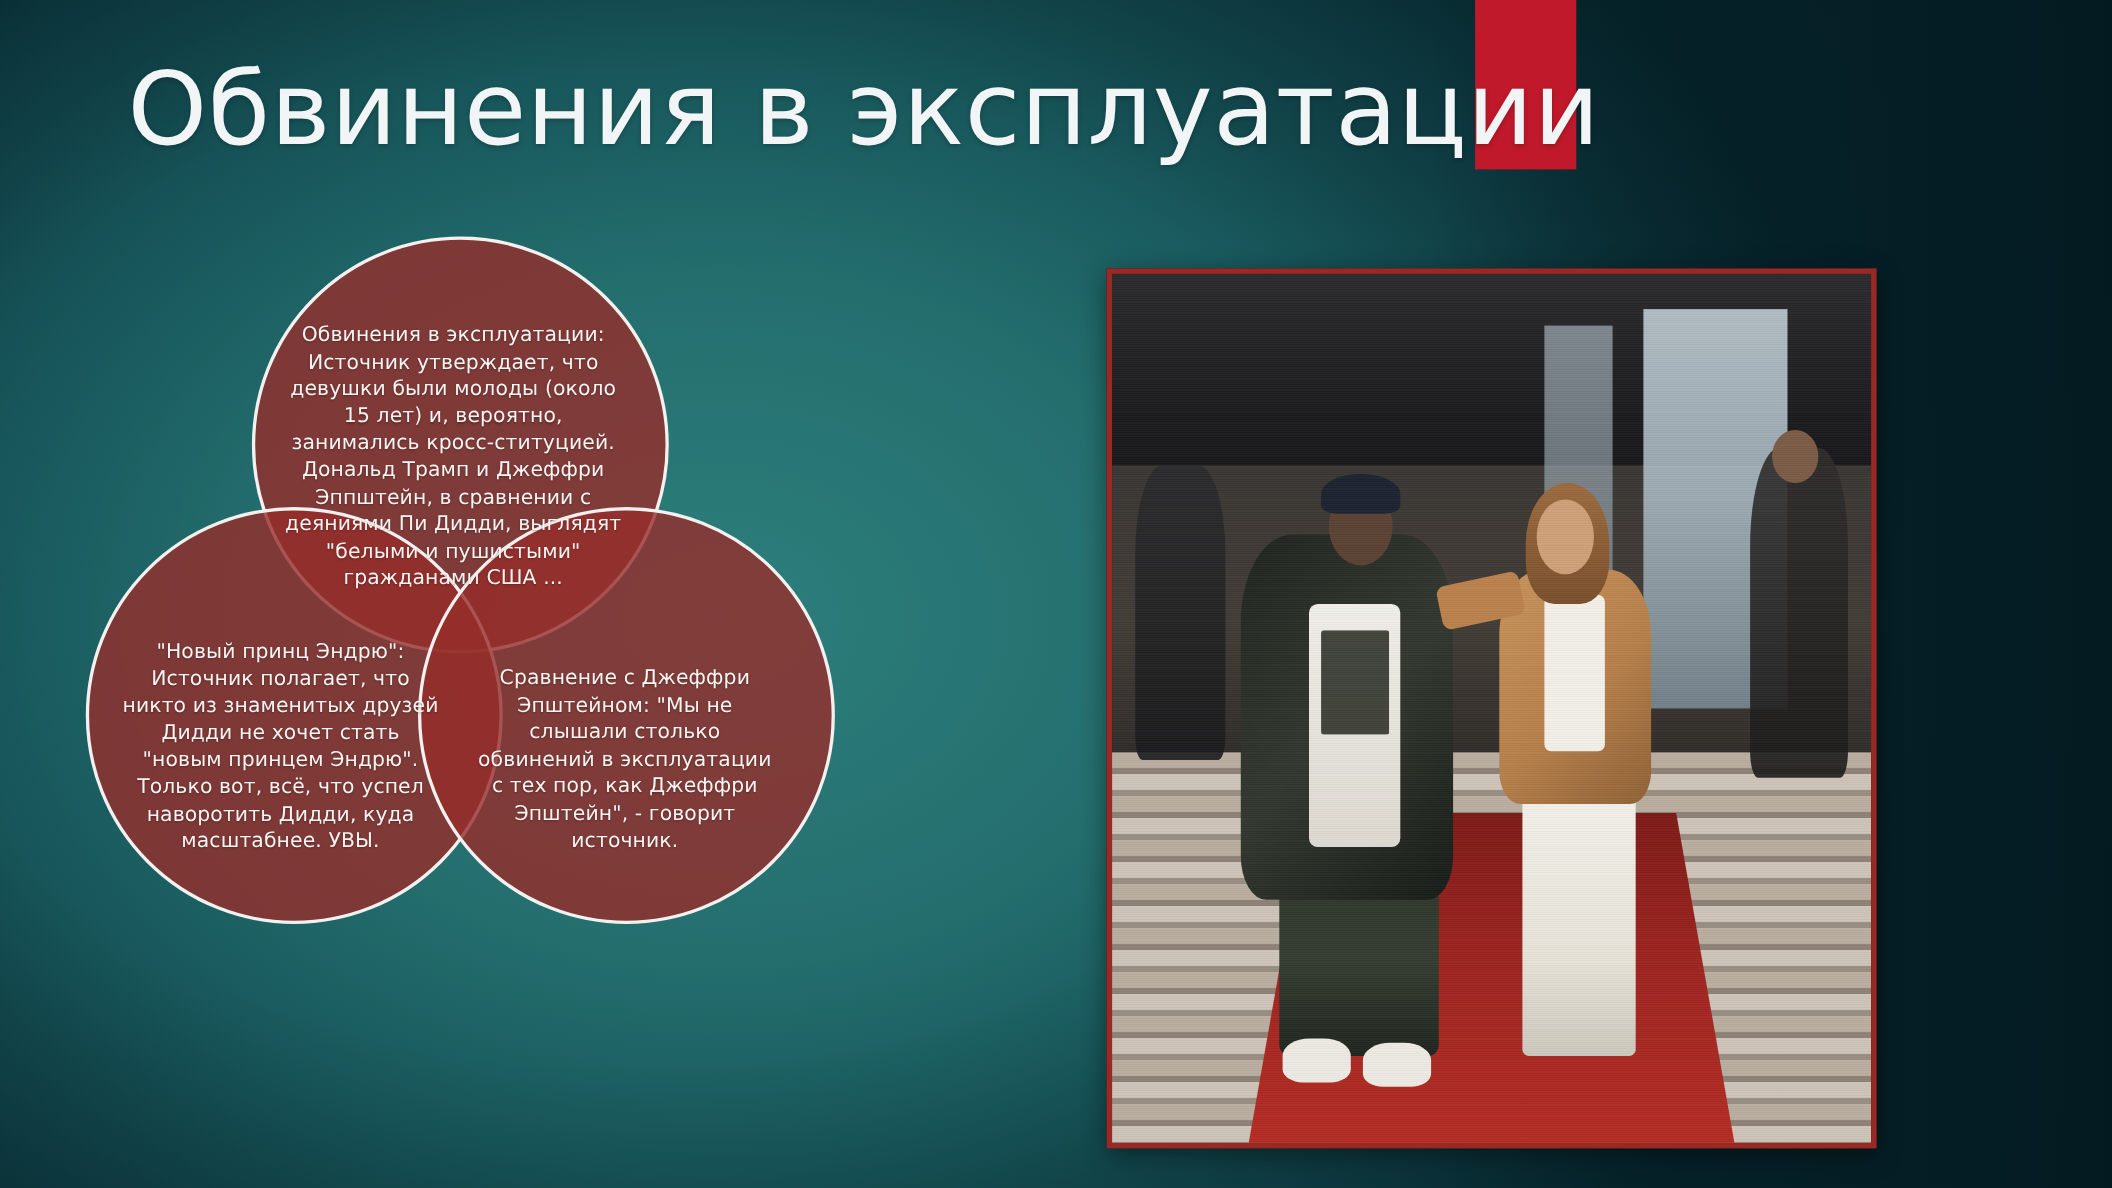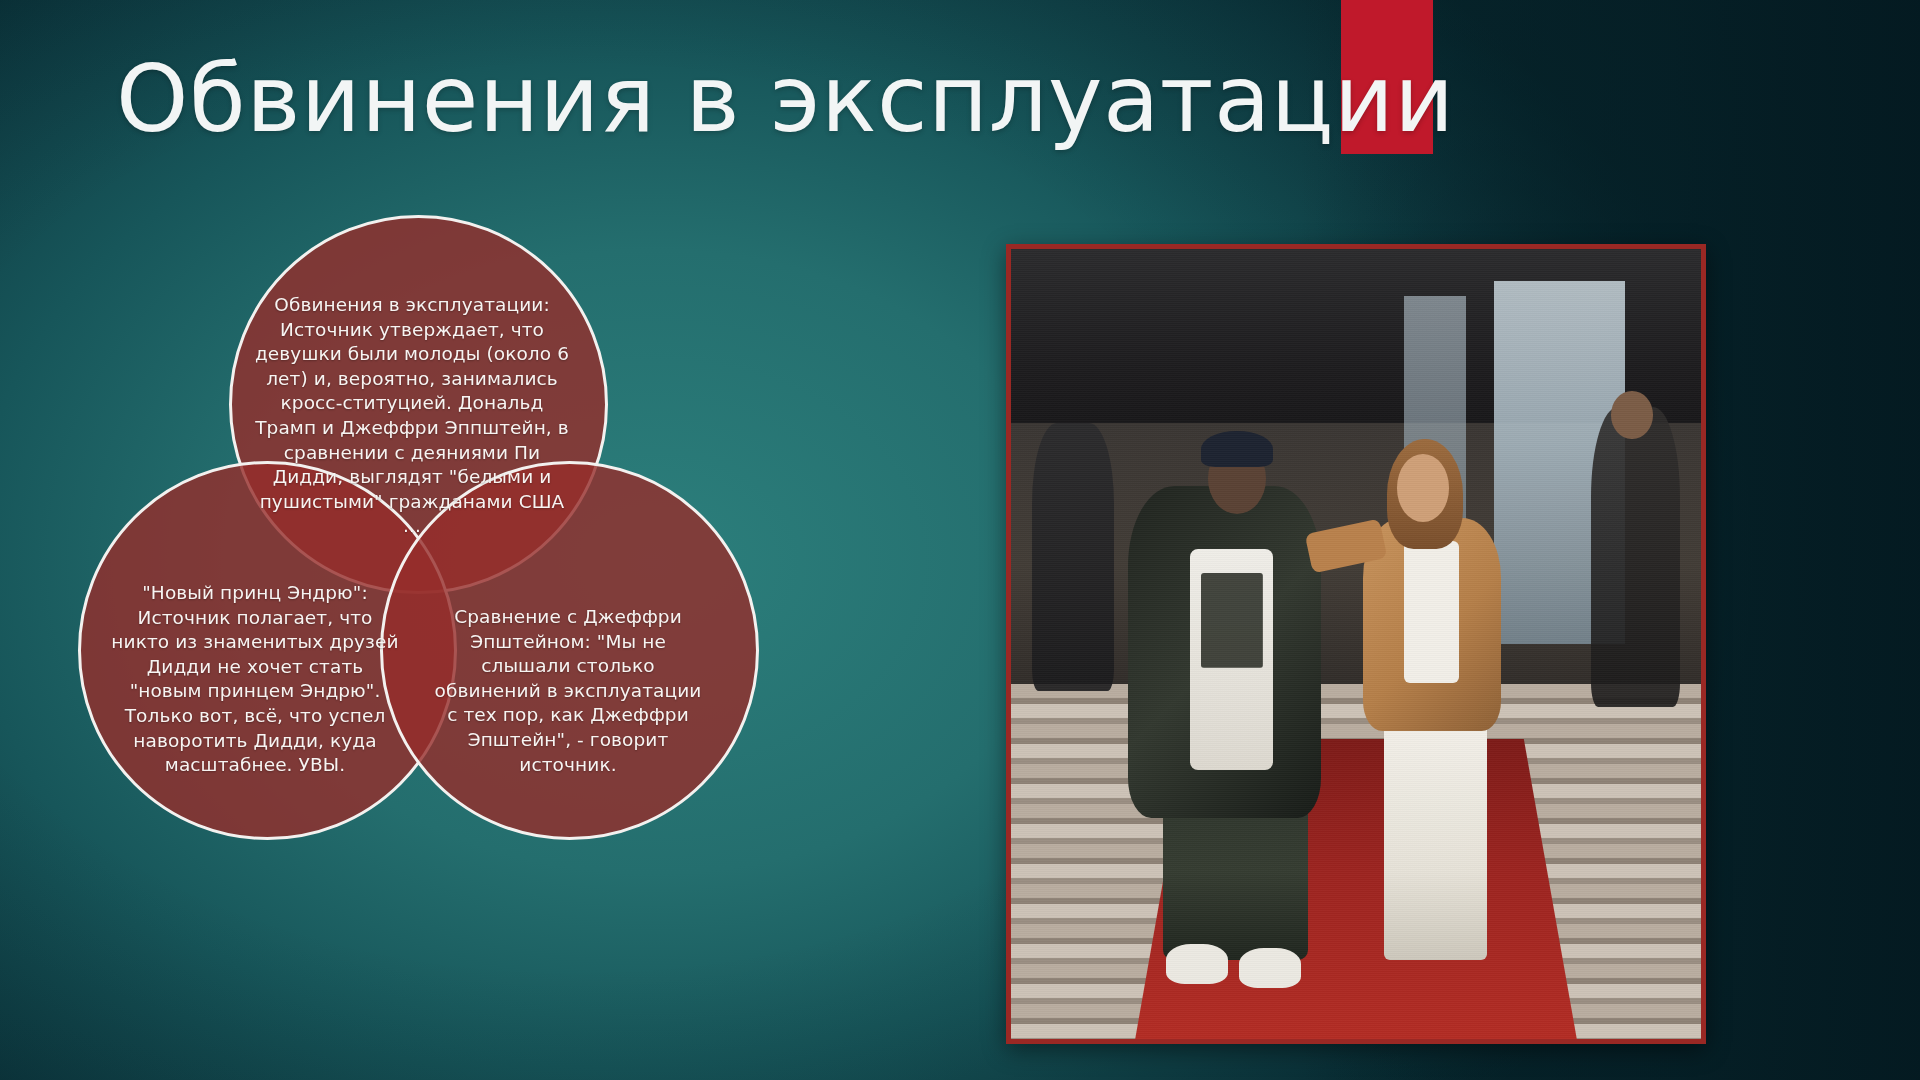--- a/index.html
+++ b/index.html
@@ -191,21 +191,21 @@
   <div id="accent-bar"></div>
 
   <div id="title">Обвинения в эксплуатации</div>
 
   <div id="venn">
 
     <div class="circle c-top"></div>
     <div class="circle c-left"></div>
     <div class="circle c-right"></div>
 
-    <div class="ctext t-top">Обвинения в эксплуатации: Источник утверждает, что девушки были молоды (около 6 лет) и, вероятно, занимались кросс-ституцией. Дональд Трамп и Джеффри Эппштейн, в сравнении с деяниями Пи Дидди, выглядят "белыми и пушистыми" гражданами США ...</div>
+    <div class="ctext t-top">Обвинения в эксплуатации: Источник утверждает, что девушки были молоды (около 15 лет) и, вероятно, занимались кросс-ституцией. Дональд Трамп и Джеффри Эппштейн, в сравнении с деяниями Пи Дидди, выглядят "белыми и пушистыми" гражданами США ...</div>
 
     <div class="ctext t-left">"Новый принц Эндрю": Источник полагает, что никто из знаменитых друзей Дидди не хочет стать "новым принцем Эндрю". Только вот, всё, что успел наворотить Дидди, куда масштабнее. УВЫ.</div>
 
     <div class="ctext t-right">Сравнение с Джеффри Эпштейном: "Мы не слышали столько обвинений в эксплуатации с тех пор, как Джеффри Эпштейн", - говорит источник.</div>
   </div>
 
   <div id="photo-frame">
     <div class="ph" id="ph-ceiling"></div>
     <div class="ph" id="ph-wall"></div>
     <div class="ph" id="ph-window2"></div>

